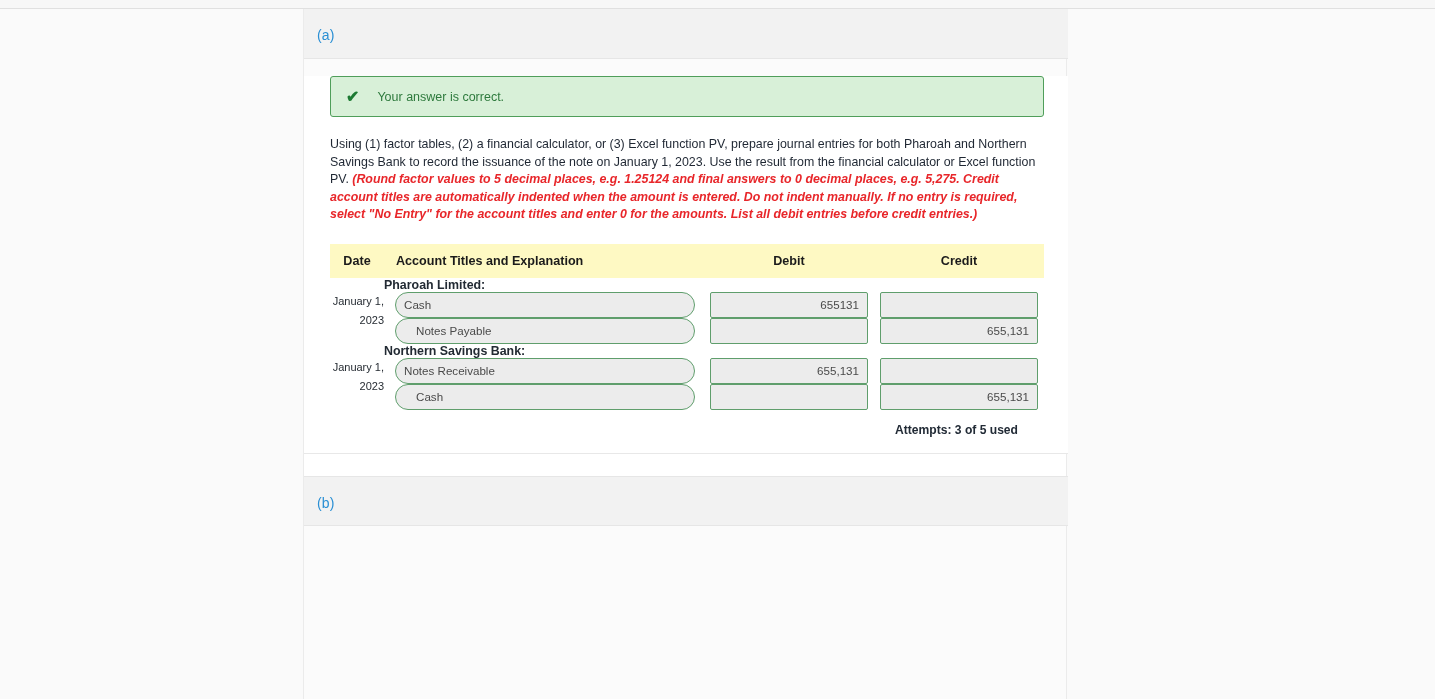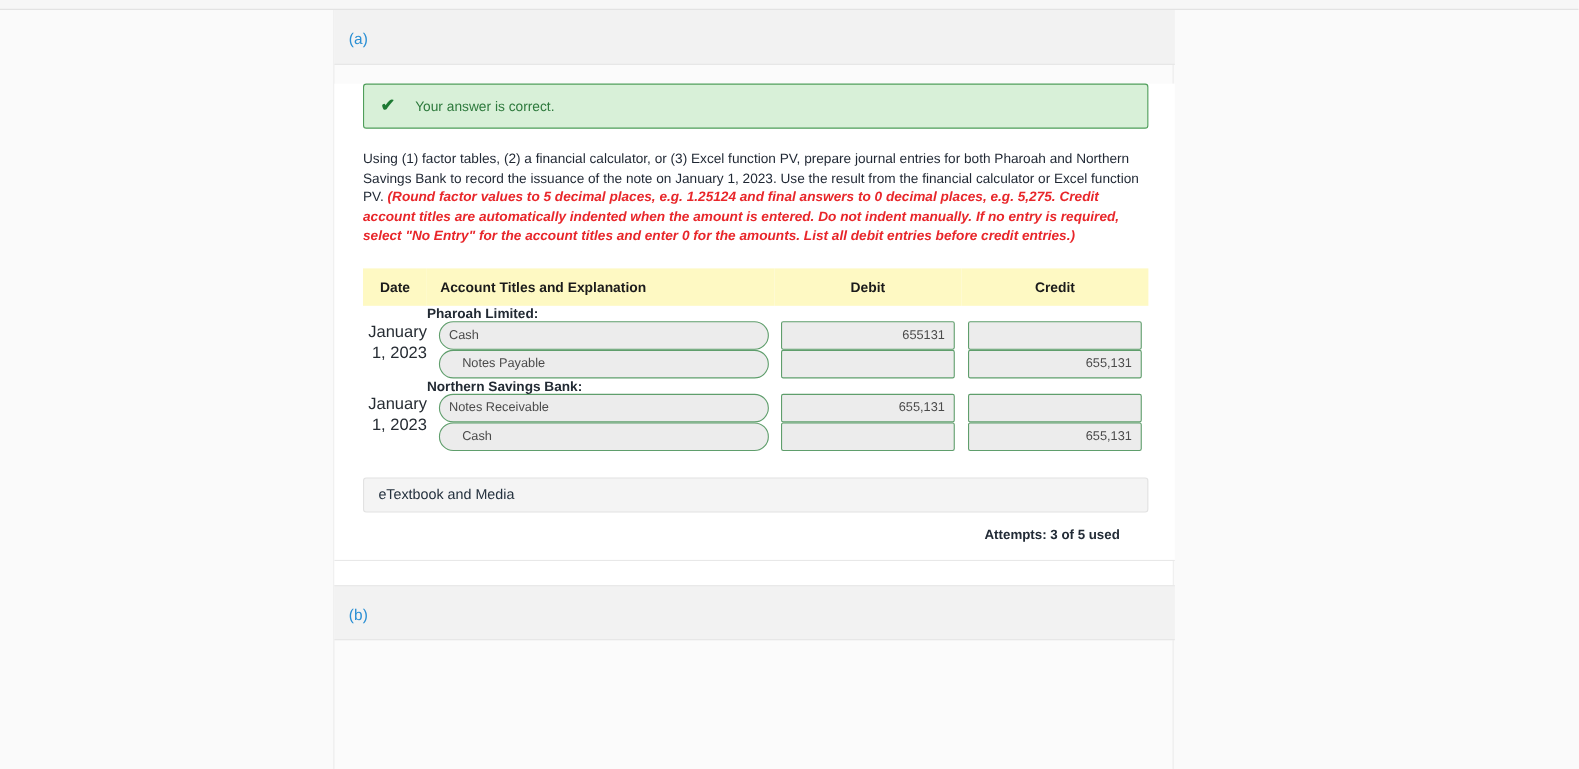--- a/index.html
+++ b/index.html
@@ -120,21 +120,21 @@
 
   .jtable td { padding: 0; vertical-align: top; }
 
   .co-name {
     font-size: 12.4px;
     font-weight: bold;
     color: #222a33;
     padding: 14px 0 6px 12px;
   }
   .date-cell {
-    font-size: 15px;
+    font-size: 11px;
     color: #262c33;
     text-align: right;
     padding: 7px 8px 0 0;
     line-height: 19px;
   }
 
   .fld-wrap { padding: 5px 0 5px 0; }
   .fld-wrap.acct { padding-left: 11px; padding-right: 0; }
   .fld-wrap.amt  { padding-left: 6px; padding-right: 6px; }
 
@@ -276,23 +276,20 @@
               <input class="field amt-f" type="text" readonly="" value="" style="">
             </td>
             <td class="fld-wrap amt">
               <input class="field amt-f" type="text" readonly="" value="655,131" style="">
             </td>
           </tr>
 
         </tbody>
       </table>
 
-      <div class="linkbtn first">
-        <span>eTextbook and Media</span>
-      </div>
 
       <div class="attempts">Attempts: 3 of 5 used</div>
     </div>
 
     <div class="part-gap"></div>
 
     <div class="part-header b">
       <span class="part-label">(b)</span>
     </div>
 

